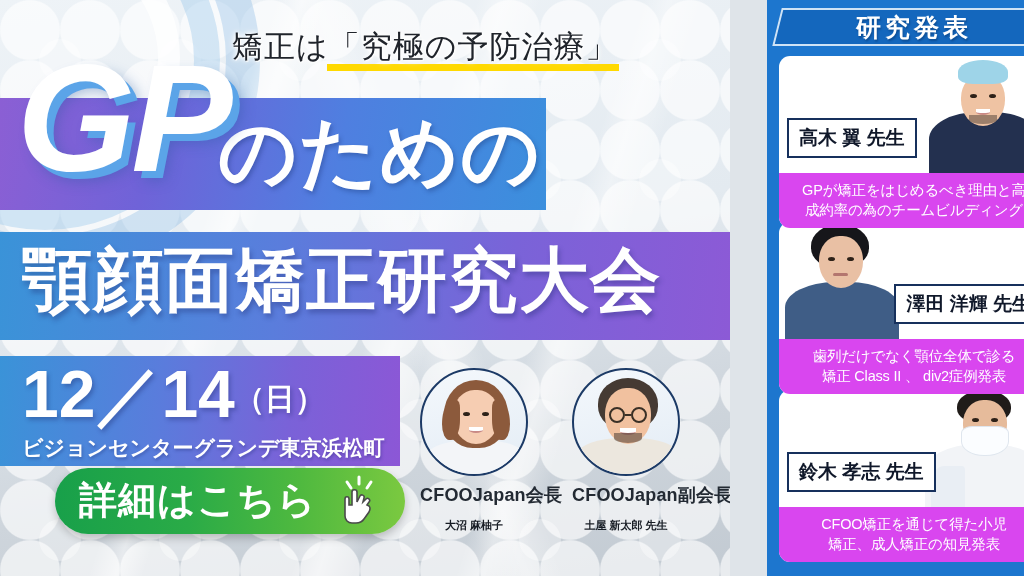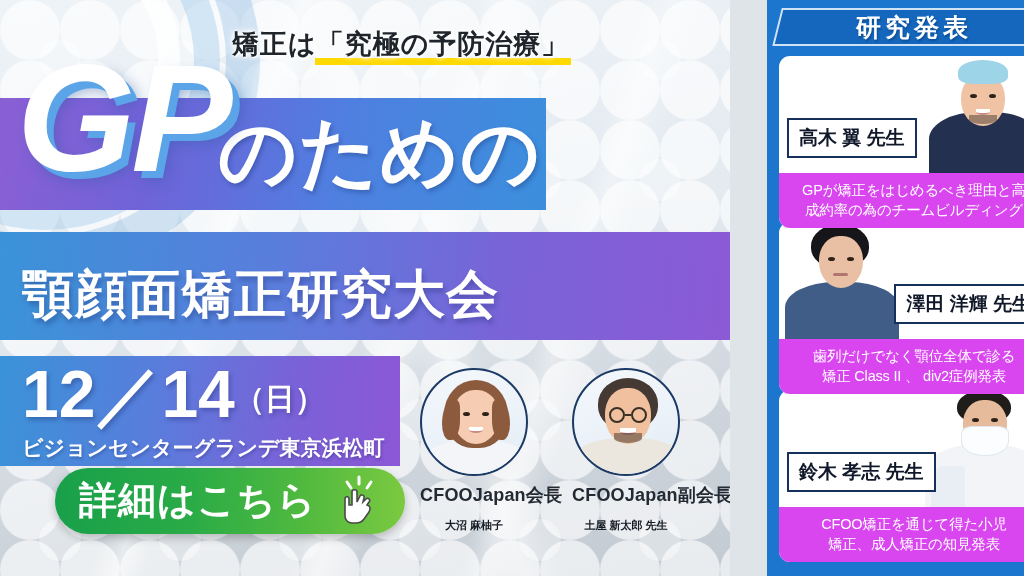--- a/index.html
+++ b/index.html
@@ -49,21 +49,21 @@
     background:
       linear-gradient(108deg, rgba(255,255,255,0) 30%, rgba(255,255,255,.55) 33%, rgba(255,255,255,0) 36%),
       linear-gradient(108deg, rgba(255,255,255,0) 52%, rgba(255,255,255,.45) 55%, rgba(255,255,255,0) 59%),
       linear-gradient(108deg, rgba(255,255,255,0) 70%, rgba(255,255,255,.40) 73%, rgba(255,255,255,0) 77%),
       linear-gradient(250deg, rgba(255,255,255,0) 40%, rgba(255,255,255,.35) 44%, rgba(255,255,255,0) 48%);
   }
 
   
   #subtitle {
     position:absolute; left:232px; top:26px; z-index:6;
-    font-size:27px; font-weight:700; color:#20242b; letter-spacing:1px;
+    font-size:31px; font-weight:400; color:#20242b; letter-spacing:1px;
     white-space:nowrap;
     text-shadow:0 0 5px #fff,0 0 5px #fff,0 0 9px #fff,1px 1px 0 #fff;
   }
   #subtitle .hl {
     position:relative; display:inline-block;
   }
   #subtitle .hl::after {
     content:""; position:absolute; left:-2px; right:-2px; bottom:-3px; height:7px;
     background:#ffd900; z-index:-1;
   }
@@ -86,22 +86,22 @@
     line-height:1; letter-spacing:-4px; white-space:nowrap;
     text-shadow:7px 7px 0 #5ba4e8, 9px 9px 14px rgba(40,90,160,.4);
   }
 
   
   #titlebar {
     position:absolute; left:0; top:232px; width:730px; height:108px; z-index:5;
     background:linear-gradient(95deg,#3a93d8 0%,#5a7ddc 38%,#7a63d8 70%,#8c5ad6 100%);
   }
   #titlebar-text {
-    position:absolute; left:22px; top:242px; height:108px; line-height:104px; z-index:7;
-    font-size:52px; font-weight:800; color:#fff; letter-spacing:1px; white-space:nowrap;
+    position:absolute; left:22px; top:228px; height:108px; line-height:104px; z-index:7;
+    font-size:70px; font-weight:800; color:#fff; letter-spacing:1px; white-space:nowrap;
     text-shadow:2px 4px 5px rgba(30,40,110,.35);
   }
 
   
   #datepanel {
     position:absolute; left:0; top:356px; width:400px; height:110px; z-index:4;
     background:linear-gradient(96deg,#3a93d8 0%,#5a7cdc 40%,#7a62d8 72%,#8c57d6 100%);
   }
   #date {
     position:absolute; left:22px; top:358px; z-index:7;

